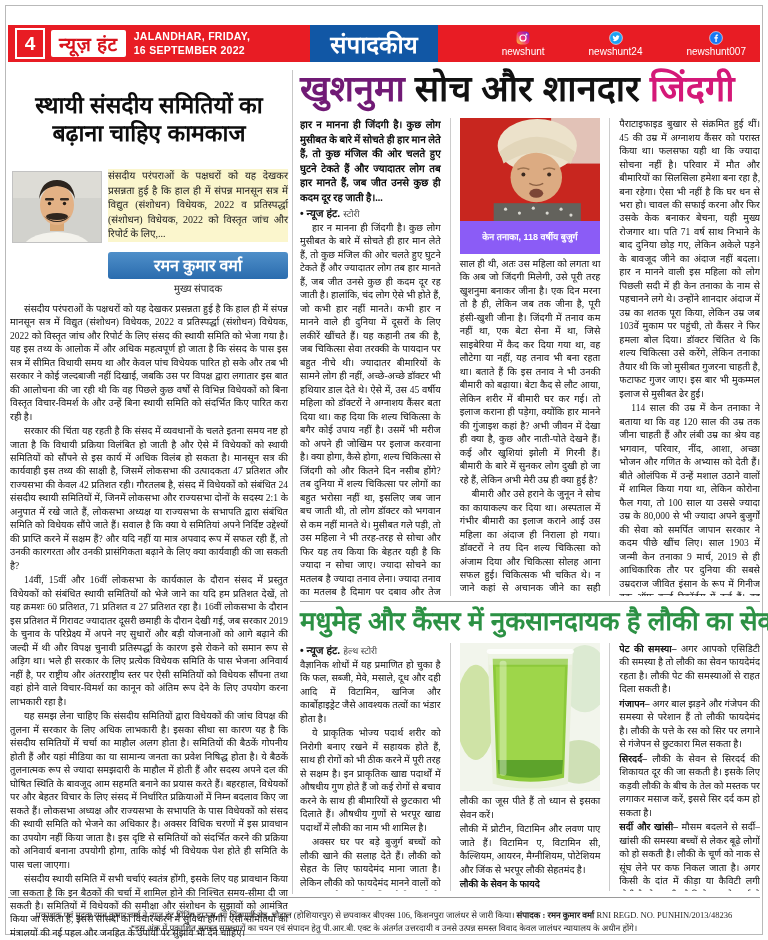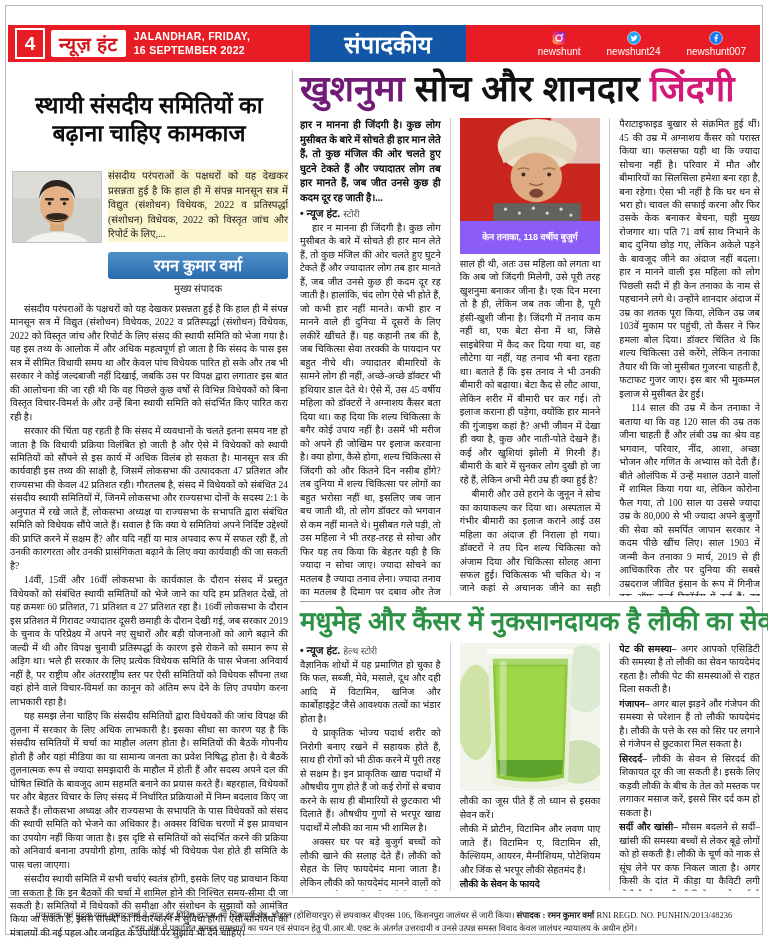--- a/index.html
+++ b/index.html
@@ -10,23 +10,23 @@
   .frame{position:absolute;inset:5px;border:1px solid #b9b9b9;pointer-events:none;}
 
   
   .masthead{position:absolute;left:8px;top:25px;width:752px;height:37px;background:#e81c24;
     display:flex;align-items:center;font-family:"Liberation Sans","DejaVu Sans",sans-serif;}
   .pageno{margin-left:7px;width:26px;height:27px;border:2px solid #fff;color:#fff;
     font-weight:bold;font-size:19px;display:flex;align-items:center;justify-content:center;}
   .logo-box{margin-left:6px;background:#fff;color:#d8121b;font-weight:bold;font-size:19px;
     height:27px;display:flex;align-items:center;padding:0 8px;border-radius:2px;letter-spacing:.5px;text-align:right;}
   .dateline{margin-left:8px;color:#fff;font-weight:bold;font-size:10.5px;line-height:1.3;letter-spacing:.3px;}
-  .section-box{position:absolute;left:302px;top:0;width:156px;height:37px;background:#1157a5;
+  .section-box{position:absolute;left:302px;top:0;width:128px;height:37px;background:#1157a5;
     color:#fff;display:flex;align-items:center;justify-content:center;font-weight:bold;font-size:24px;}
-  .social{position:absolute;right:14px;top:0;height:37px;display:flex;align-items:center;gap:26px;}
+  .social{position:absolute;right:14px;top:0;height:37px;display:flex;align-items:center;gap:44px;}
   .social-item{display:flex;flex-direction:column;align-items:center;color:#fff;font-size:10px;
     line-height:1;gap:2px;cursor:pointer;}
   .social-item svg{width:14px;height:14px;display:block;}
 
   
   .left-col{position:absolute;left:10px;top:72px;width:278px;}
   .left-headline{font-size:23px;font-weight:bold;line-height:1.22;text-align:center;color:#0d0d0d;
     font-family:"Liberation Sans","DejaVu Sans",sans-serif;}
   .author-row{position:relative;margin-top:22px;min-height:90px;}
   .author-photo{position:absolute;left:2px;top:2px;width:88px;height:70px;border:1px solid #c2c2c2;background:#d7d7d3;}

